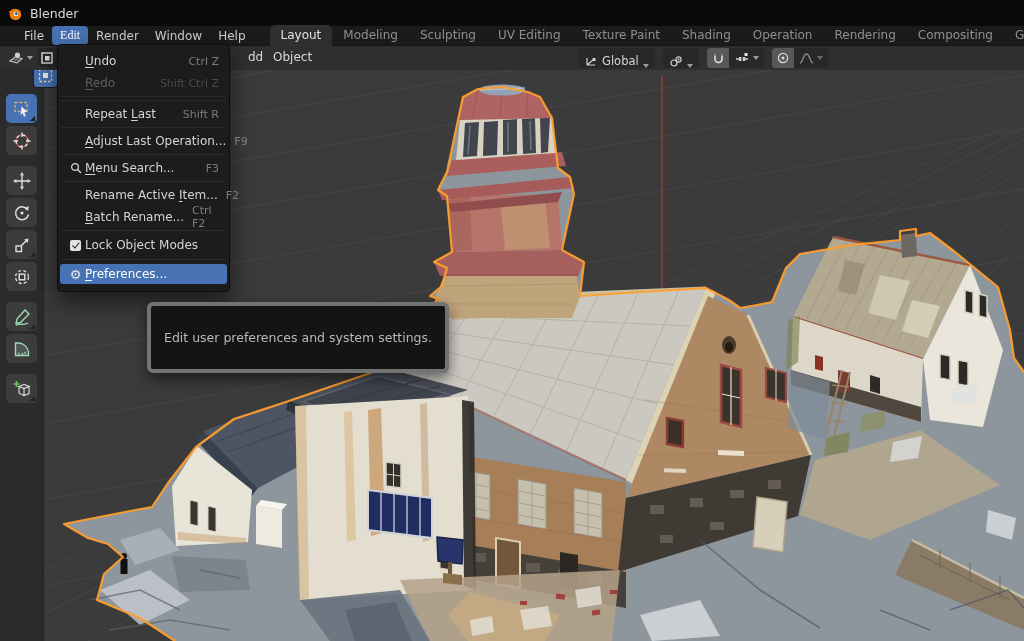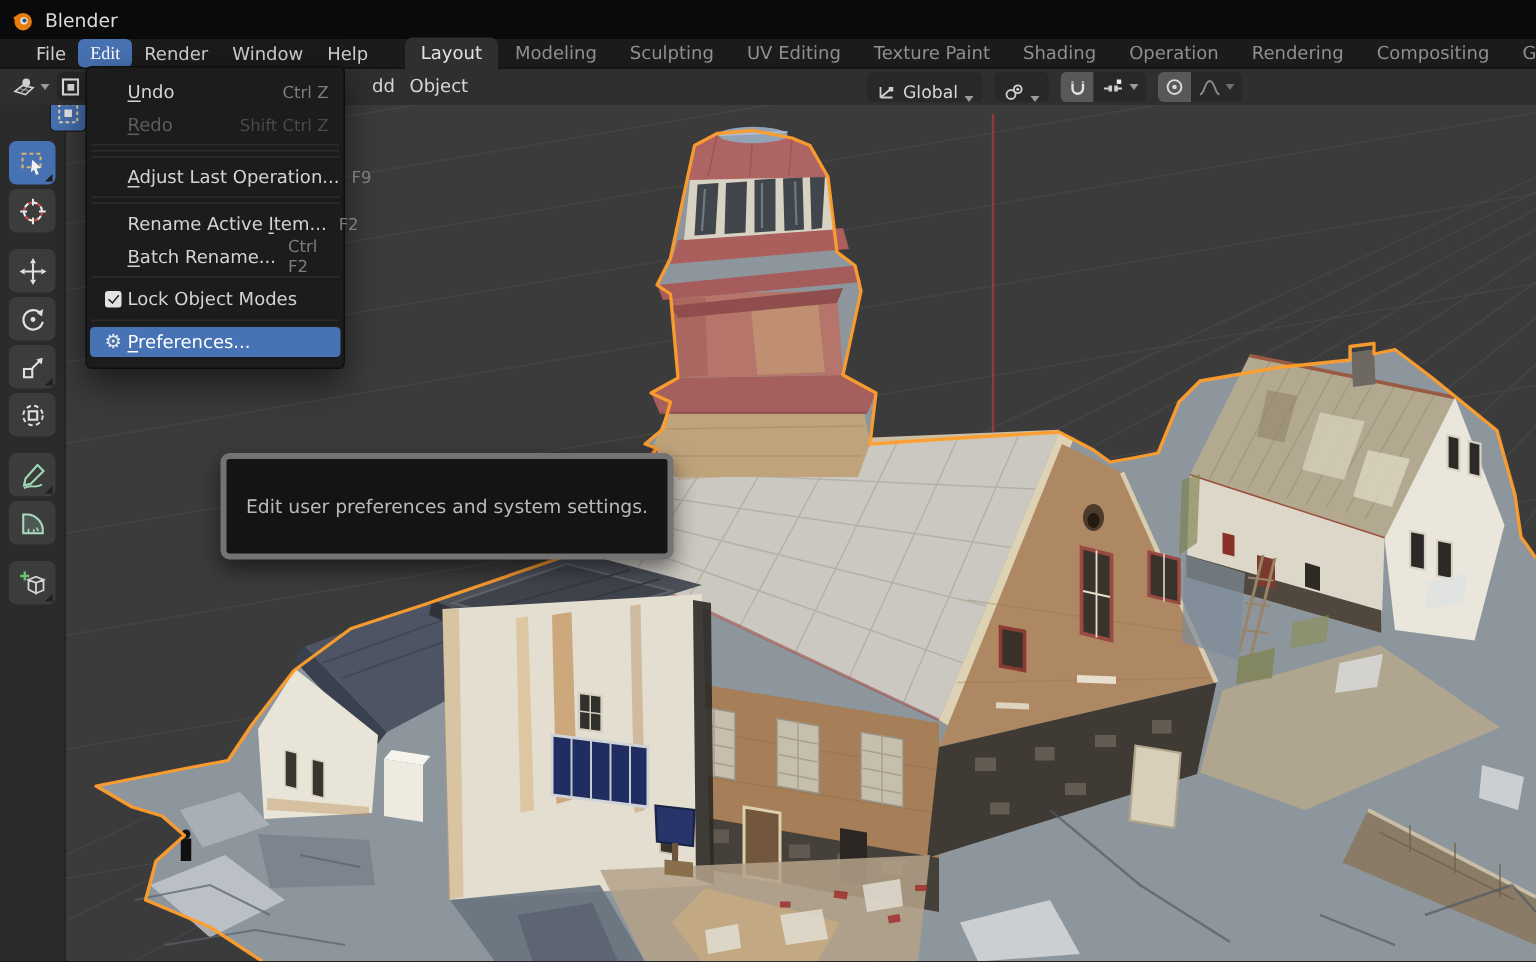--- a/index.html
+++ b/index.html
@@ -482,27 +482,42 @@
     <span class="lb"><u>U</u>ndo</span>
     <span class="sc">Ctrl Z</span>
   </div>
   <div class="mrow dis">
     <span class="ic"></span>
     <span class="lb"><u>R</u>edo</span>
     <span class="sc">Shift Ctrl Z</span>
   </div>
   <div class="msep"></div>
   <div class="msep"></div>
+  <div class="mrow">
+    <span class="ic"></span>
+    <span class="lb">Repeat <u>L</u>ast</span>
+    <span class="sc">Shift R</span>
+  </div>
   <div class="msep"></div>
   <div class="mrow">
     <span class="ic"></span>
     <span class="lb"><u>A</u>djust Last Operation...</span>
     <span class="sc">F9</span>
   </div>
   <div class="msep"></div>
+  <div class="mrow">
+    <span class="ic">
+      <svg width="12" height="12" viewBox="0 0 12 12">
+        <circle cx="5" cy="5" r="3.4" fill="none" stroke="#cfcfcf" stroke-width="1.3"></circle>
+        <path d="M7.6 7.6 L11 11" stroke="#cfcfcf" stroke-width="1.4"></path>
+      </svg>
+    </span>
+    <span class="lb"><u>M</u>enu Search...</span>
+    <span class="sc">F3</span>
+  </div>
   <div class="msep"></div>
   <div class="mrow">
     <span class="ic"></span>
     <span class="lb">Rename Active <u>I</u>tem...</span>
     <span class="sc">F2</span>
   </div>
   <div class="mrow">
     <span class="ic"></span>
     <span class="lb"><u>B</u>atch Rename...</span>
     <span class="sc">Ctrl F2</span>

